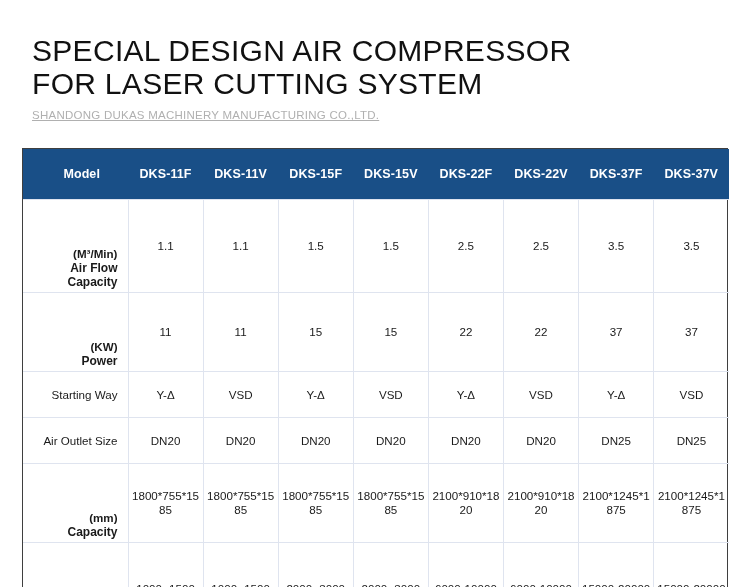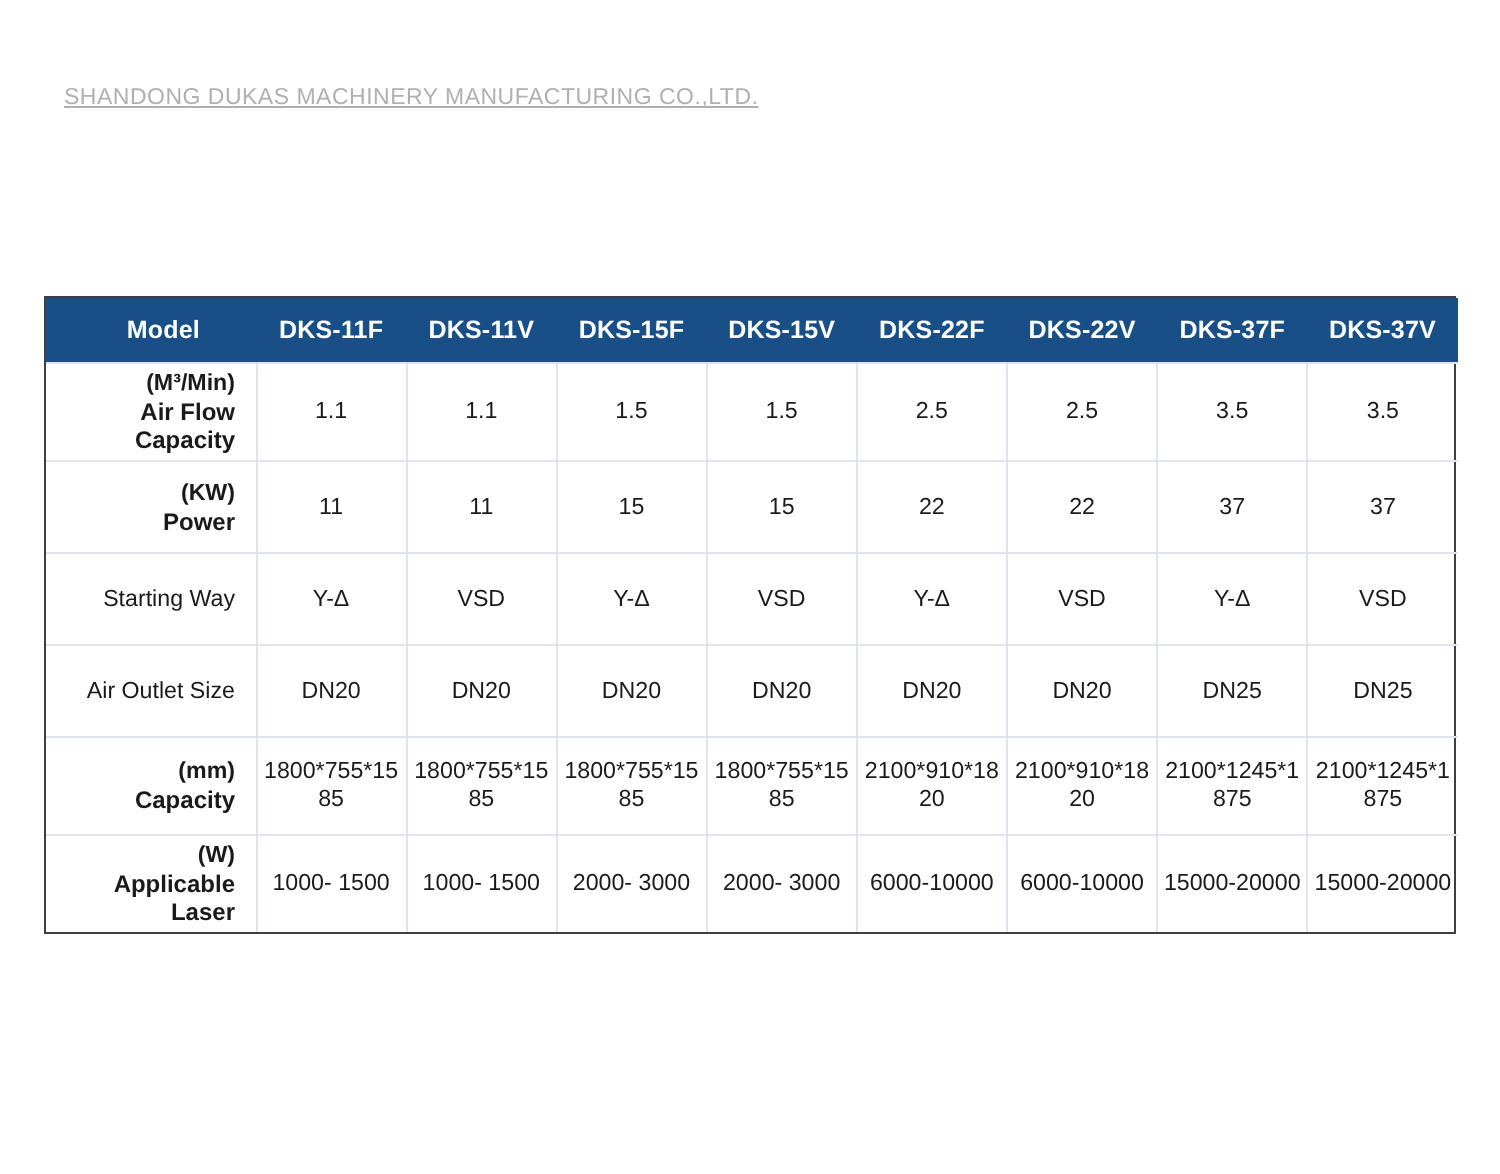--- a/index.html
+++ b/index.html
@@ -59,21 +59,21 @@
     table-layout: fixed;
   }
   table.spec col.c0 { width: 105px; }
   table.spec col.cd { width: 75.1px; }
 
   table.spec thead th {
     background: #194f87;
     color: #ffffff;
     font-size: 12.5px;
     font-weight: bold;
-    height: 32px;
+    height: 50px;
     text-align: center;
     vertical-align: middle;
     border: none;
     padding: 0 2px;
     letter-spacing: 0.1px;
   }
   table.spec thead th.model-col {
     text-align: right;
     padding-right: 28px;
   }
@@ -96,20 +96,21 @@
   table.spec tbody tr td:last-child {
     border-right: none;
   }
   table.spec tbody tr:last-child td {
     border-bottom: none;
   }
   .lbl-top {
     display: block;
     font-weight: bold;
     font-size: 11.6px;
+    margin-top: 44px;
   }
   .lbl-bot {
     display: block;
     font-weight: bold;
     font-size: 12px;
   }
   .lbl-single {
     display: block;
     font-weight: normal;
     font-size: 11.6px;
@@ -119,20 +120,22 @@
   tr.r-dim td { height: 42px; }
   tr.r-weight td { height: 39px; }
   tr.r-laser td { height: 39px; }
 </style>
 </head>
 <body>
 
 <div class="page">
 
   <div class="header-block">
+    <div class="title">SPECIAL DESIGN AIR COMPRESSOR
+FOR LASER CUTTING SYSTEM</div>
     <div class="subtitle">SHANDONG DUKAS MACHINERY MANUFACTURING CO.,LTD.</div>
   </div>
 
   <div class="table-wrap">
     <table class="spec">
       <colgroup>
         <col class="c0">
         <col class="cd">
           <col class="cd">
           <col class="cd">

